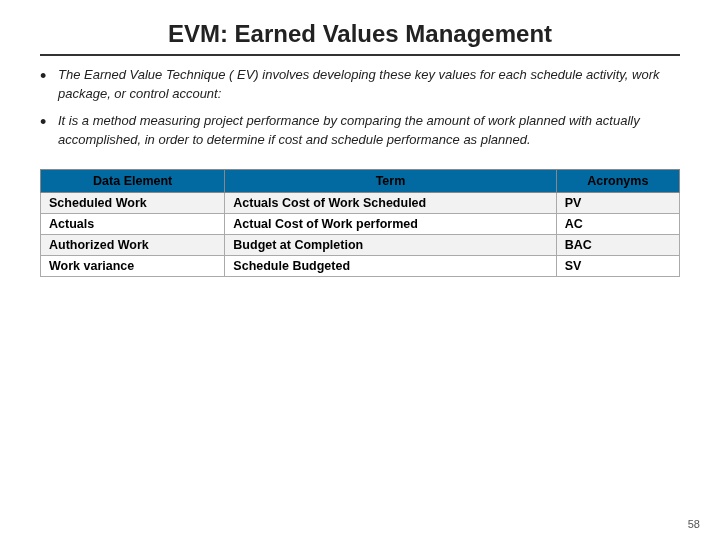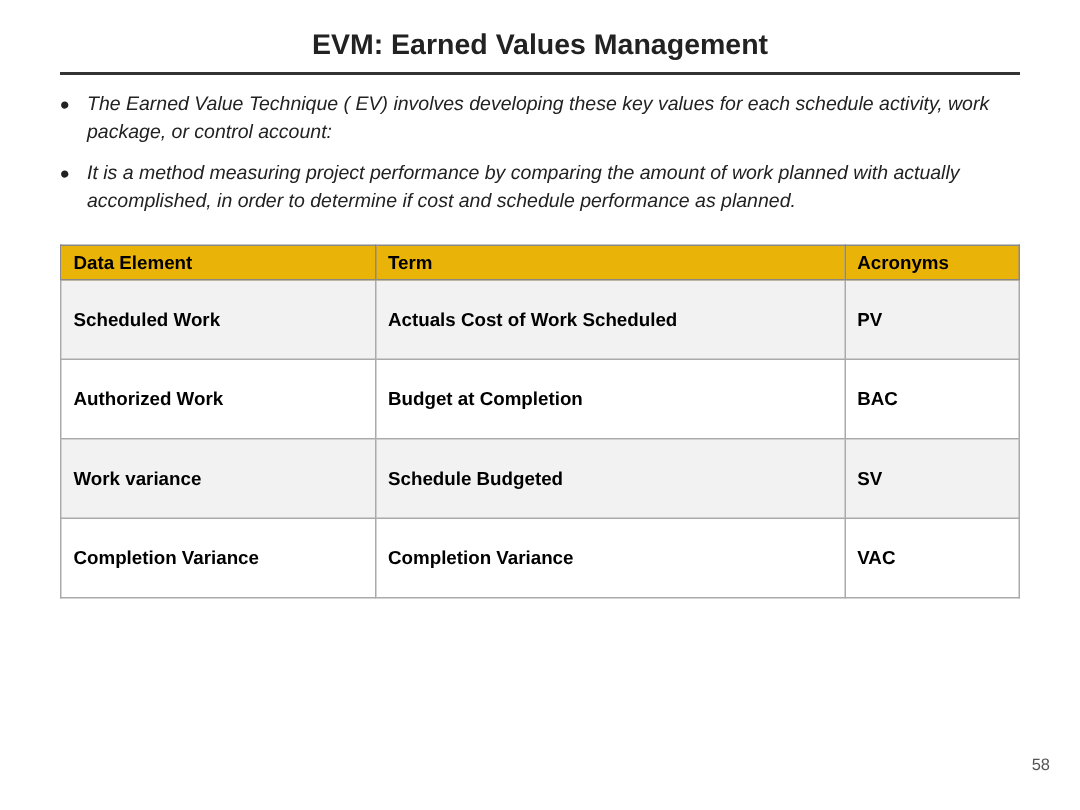--- a/index.html
+++ b/index.html
@@ -12,21 +12,21 @@
       position: relative;
     }
     .slide {
       width: 720px;
       height: 540px;
       padding: 20px 40px 20px 40px;
       display: flex;
       flex-direction: column;
     }
     .title {
-      font-size: 19px;
+      font-size: 24px;
       font-weight: bold;
       text-align: center;
       color: #222;
       margin-bottom: 6px;
     }
     .divider {
       border: none;
       border-top: 2px solid #333;
       margin-bottom: 10px;
     }
@@ -50,42 +50,42 @@
     .bullet-text {
       flex: 1;
       font-style: italic;
     }
     table {
       width: 100%;
       border-collapse: collapse;
       font-size: 12.5px;
     }
     thead tr th {
-      background: #eab308;
+      background: #0369a1;
       border: 1px solid #888;
       padding: 4px 8px;
       font-weight: bold;
-      text-align: left;
+      text-align: center;
     }
     tbody tr td {
       border: 1px solid #aaa;
-      padding: 19px 8px;
+      padding: 3px 8px;
     }
     tbody tr:nth-child(odd) td {
       background: #f2f2f2;
     }
     tbody tr:nth-child(even) td {
       background: #ffffff;
     }
     .bold-cell {
       font-weight: bold;
     }
     .page-number {
       position: absolute;
-      bottom: 24px;
+      bottom: 10px;
       right: 20px;
       font-size: 11px;
       color: #555;
     }
   </style>
 </head>
 <body>
 
 <div class="slide">
 
@@ -111,32 +111,32 @@
         <th>Acronyms</th>
       </tr>
     </thead>
     <tbody id="table-body">
     <tr>
           <td class="bold-cell">Scheduled Work</td>
           <td class="bold-cell">Actuals Cost of Work Scheduled</td>
           <td class="bold-cell">PV</td>
         </tr>
         <tr>
+          <td class="bold-cell">Actuals</td>
+          <td class="bold-cell">Actual Cost of Work performed</td>
+          <td class="bold-cell">AC</td>
+        </tr>
+        <tr>
           <td class="bold-cell">Authorized Work</td>
           <td class="bold-cell">Budget at Completion</td>
           <td class="bold-cell">BAC</td>
         </tr>
         <tr>
           <td class="bold-cell">Work variance</td>
           <td class="bold-cell">Schedule Budgeted</td>
           <td class="bold-cell">SV</td>
         </tr>
-        <tr>
-          <td class="bold-cell">Completion Variance</td>
-          <td class="bold-cell">Completion Variance</td>
-          <td class="bold-cell">VAC</td>
-        </tr>
       </tbody>
   </table>
 
 </div>
 
 <div class="page-number">58</div>
 
 </body></html>

